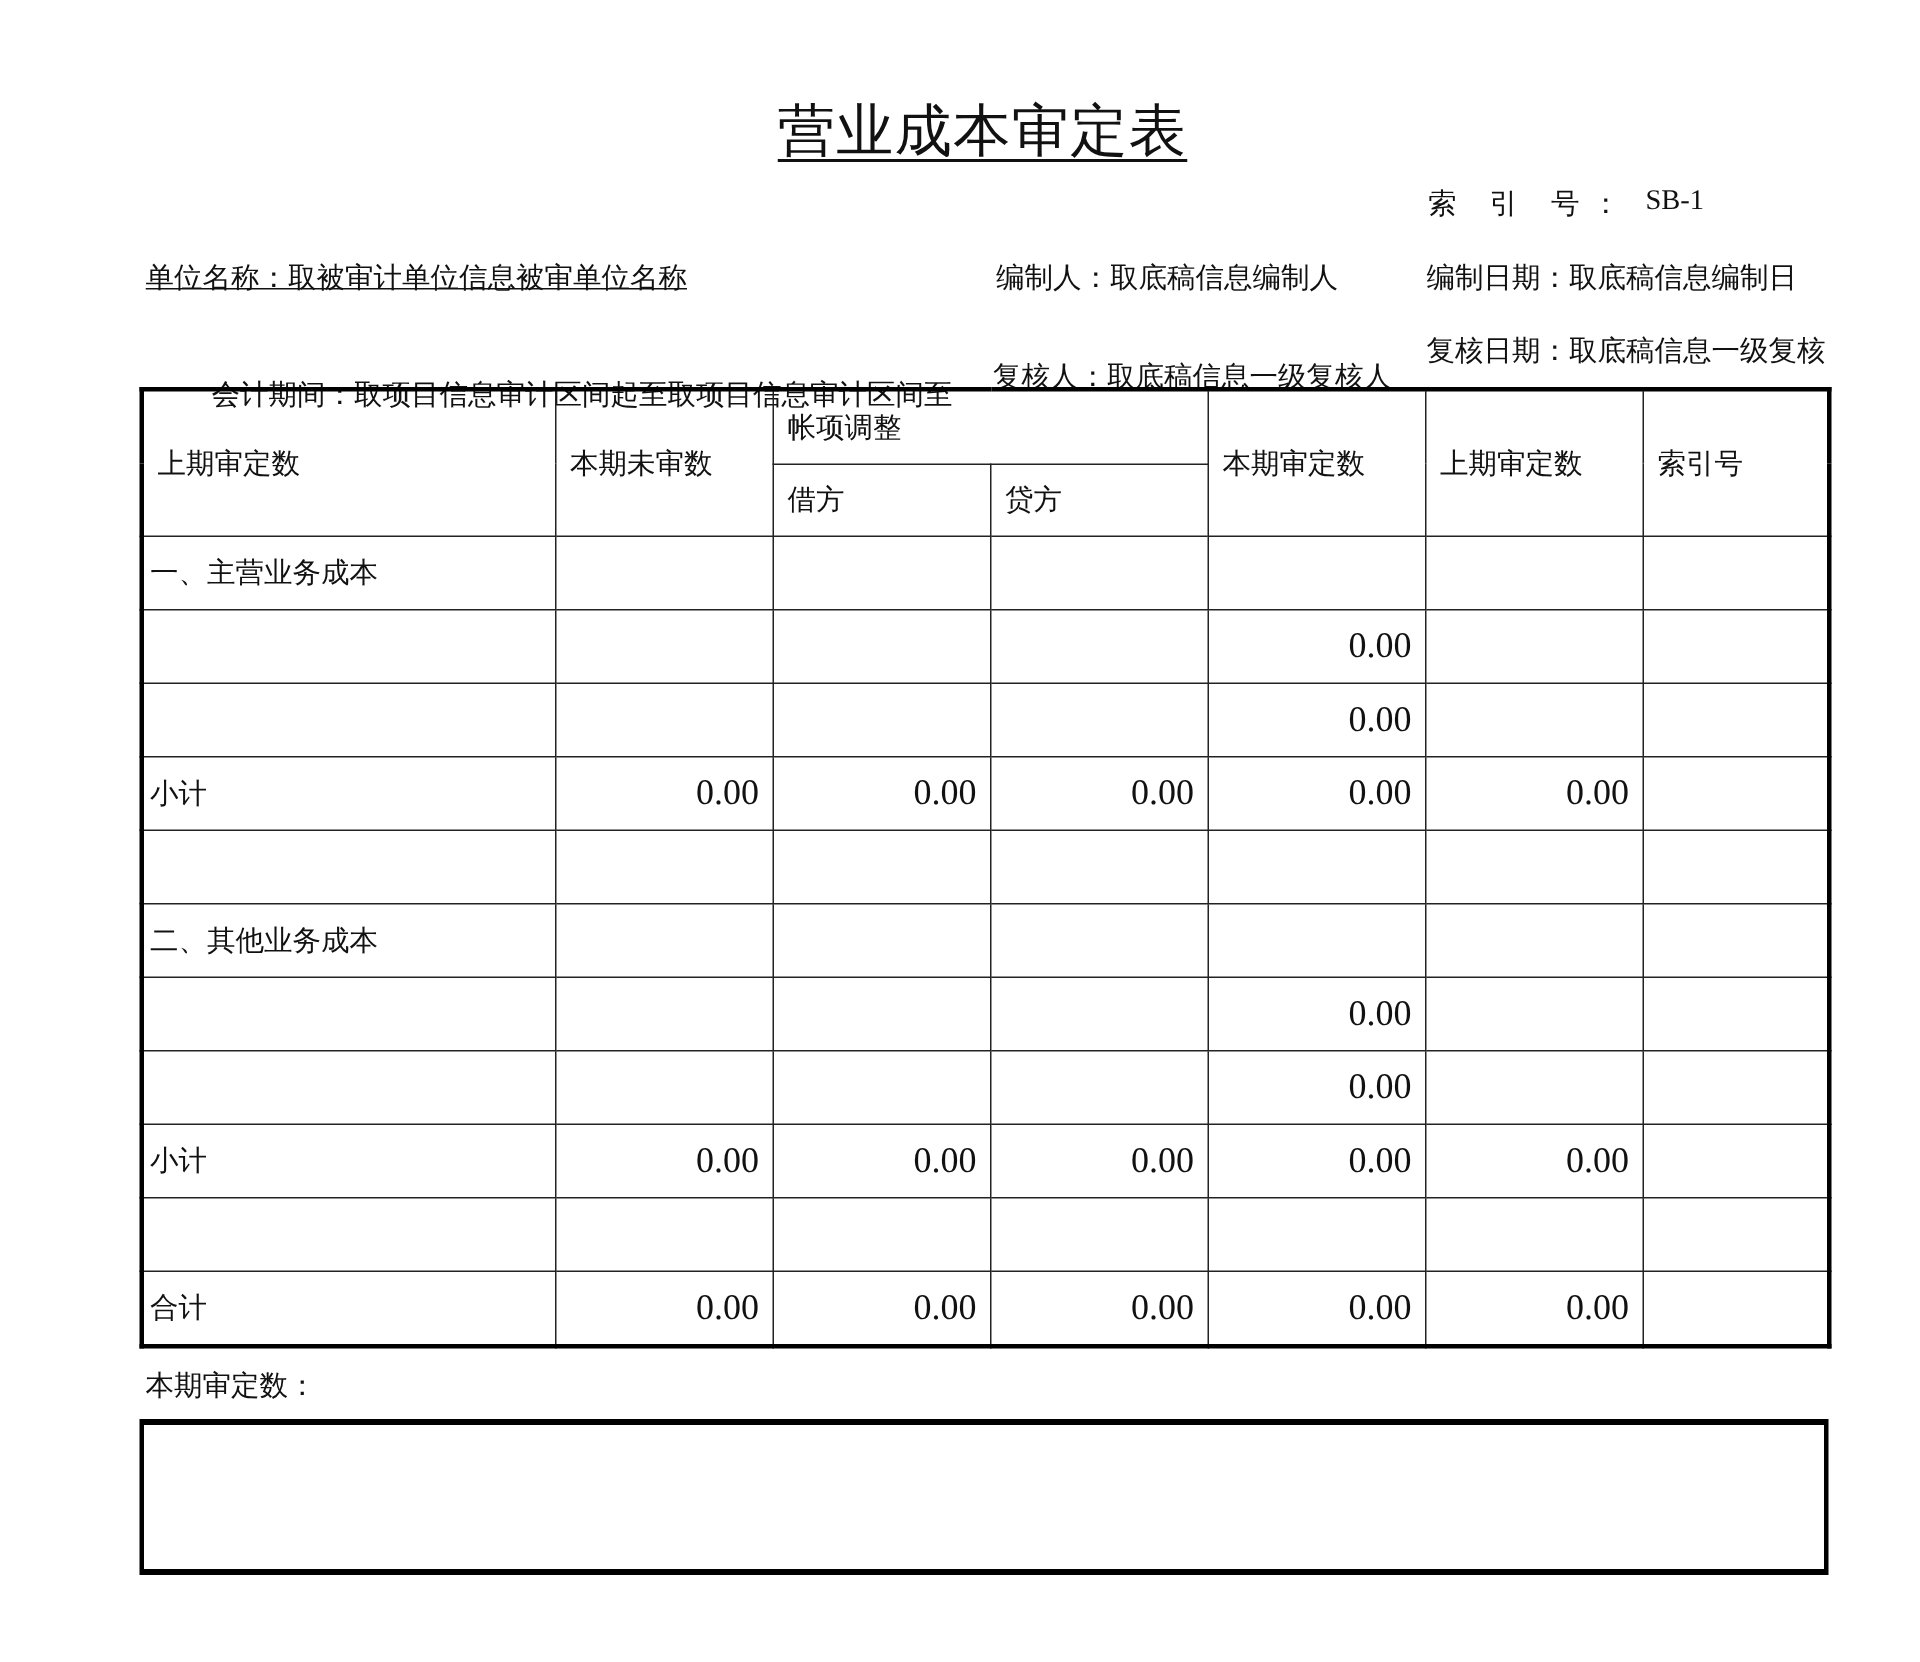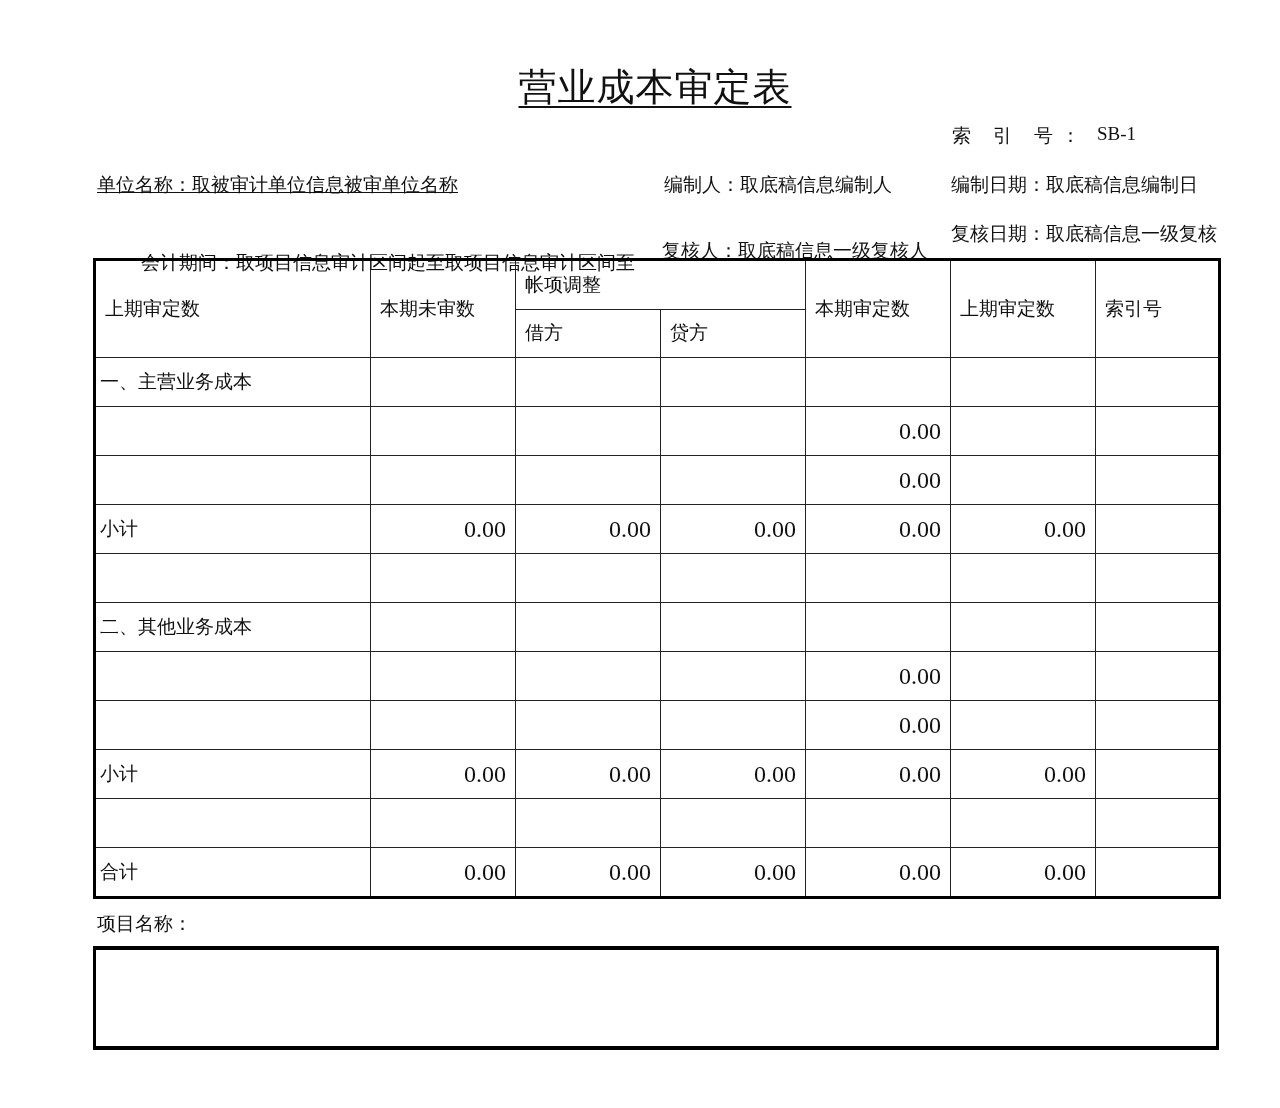--- a/index.html
+++ b/index.html
@@ -163,14 +163,14 @@
         <td class="num">0.00</td>
         <td class="num">0.00</td>
         <td class="num">0.00</td>
         <td class="num">0.00</td>
         <td class="num">0.00</td>
         <td class="lbl"></td>
       </tr>
     </tbody>
 </table>
 
-<div class="conclusion-label">项目名称：</div>
+<div class="conclusion-label">本期审定数：</div>
 <div class="conclusion-box"></div>
 
 </body></html>

